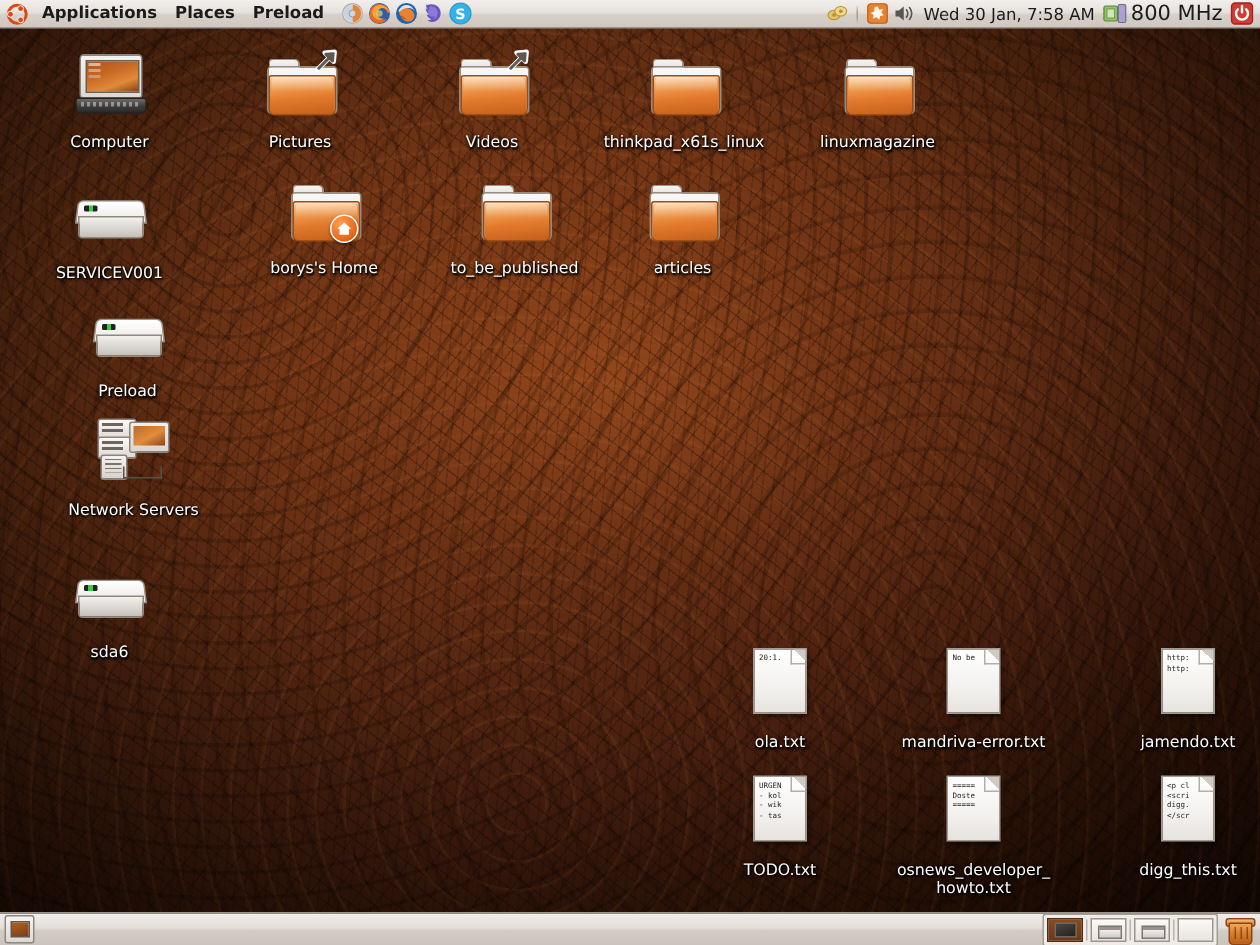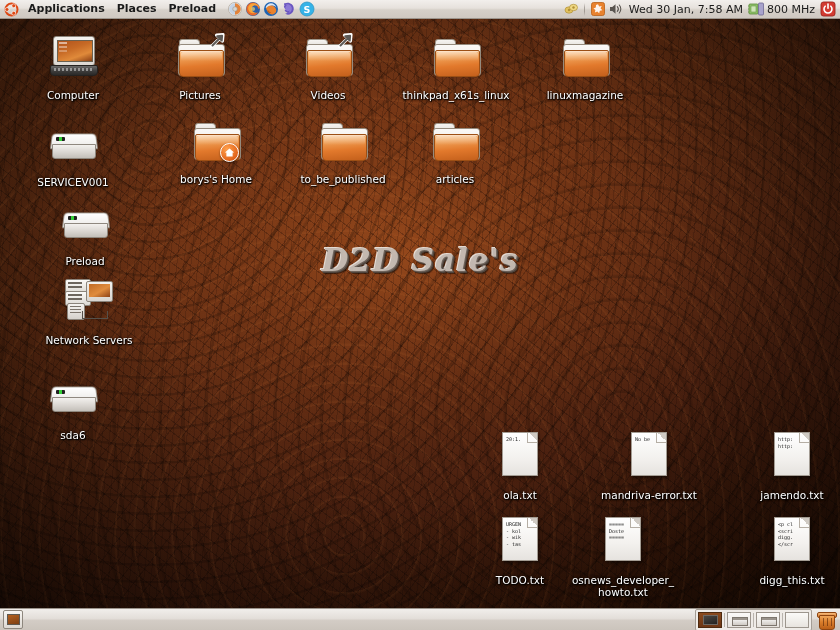--- a/index.html
+++ b/index.html
@@ -102,21 +102,21 @@
 
   .panel-sep {
     width: 1px; height: 13px;
     background: linear-gradient(180deg, rgba(0,0,0,0) 0%, rgba(120,112,104,.55) 35%, rgba(120,112,104,.55) 65%, rgba(0,0,0,0) 100%);
     margin: 0 4px;
   }
 
   .launcher { width: 16px; height: 16px; margin: 0 1px; border-radius: 3px; cursor: pointer; }
 
   #clock-text { font-size: 11px; padding: 0 4px; white-space: nowrap; }
-  #cpu-freq-text { font-size: 11px; padding: 0 2px 0 1px; white-space: nowrap; }
+  #cpu-freq-text { font-size: 14px; padding: 0 2px 0 1px; white-space: nowrap; }
 
   
   .ubuntu-logo { width: 15px; height: 15px; margin: 0 3px 0 4px; position: relative; }
 
   
   .dicon {
     position: absolute;
     width: 86px;
     text-align: center;
     cursor: default;
@@ -410,21 +410,20 @@
 </head>
 <body>
 
 <div id="screen">
 
   <div id="wallpaper">
     <div id="wall-tex1"></div>
     <div id="wall-tex2"></div>
     <div id="wall-vignette"></div>
   </div>
-  <div id="wall-logo">D2D Sale's</div>
 
   <div id="icon-layer">
       <div class="dicon" style="left: 30px; top: 28px;">
         <div class="ico-box">
           <span class="computer">
             <span class="screen-body">
               <span class="screen-inner"></span>
             </span>
             <span class="kbd"></span>
           </span>
@@ -597,21 +596,21 @@
           <span class="txtfile">
             <span class="fold"></span>
             <span class="preview">URGEN
 - kol
 - wik
 - tas</span>
           </span>
         </div>
         <div class="lbl">TODO.txt</div>
       </div>
-      <div class="dicon wide" style="left: 564px; top: 513px;">
+      <div class="dicon wide" style="left: 590px; top: 513px;">
         <div class="ico-box">
           <span class="txtfile">
             <span class="fold"></span>
             <span class="preview">=====
 Doste
 =====</span>
           </span>
         </div>
         <div class="lbl">osnews_developer_<br>howto.txt</div>
       </div>

